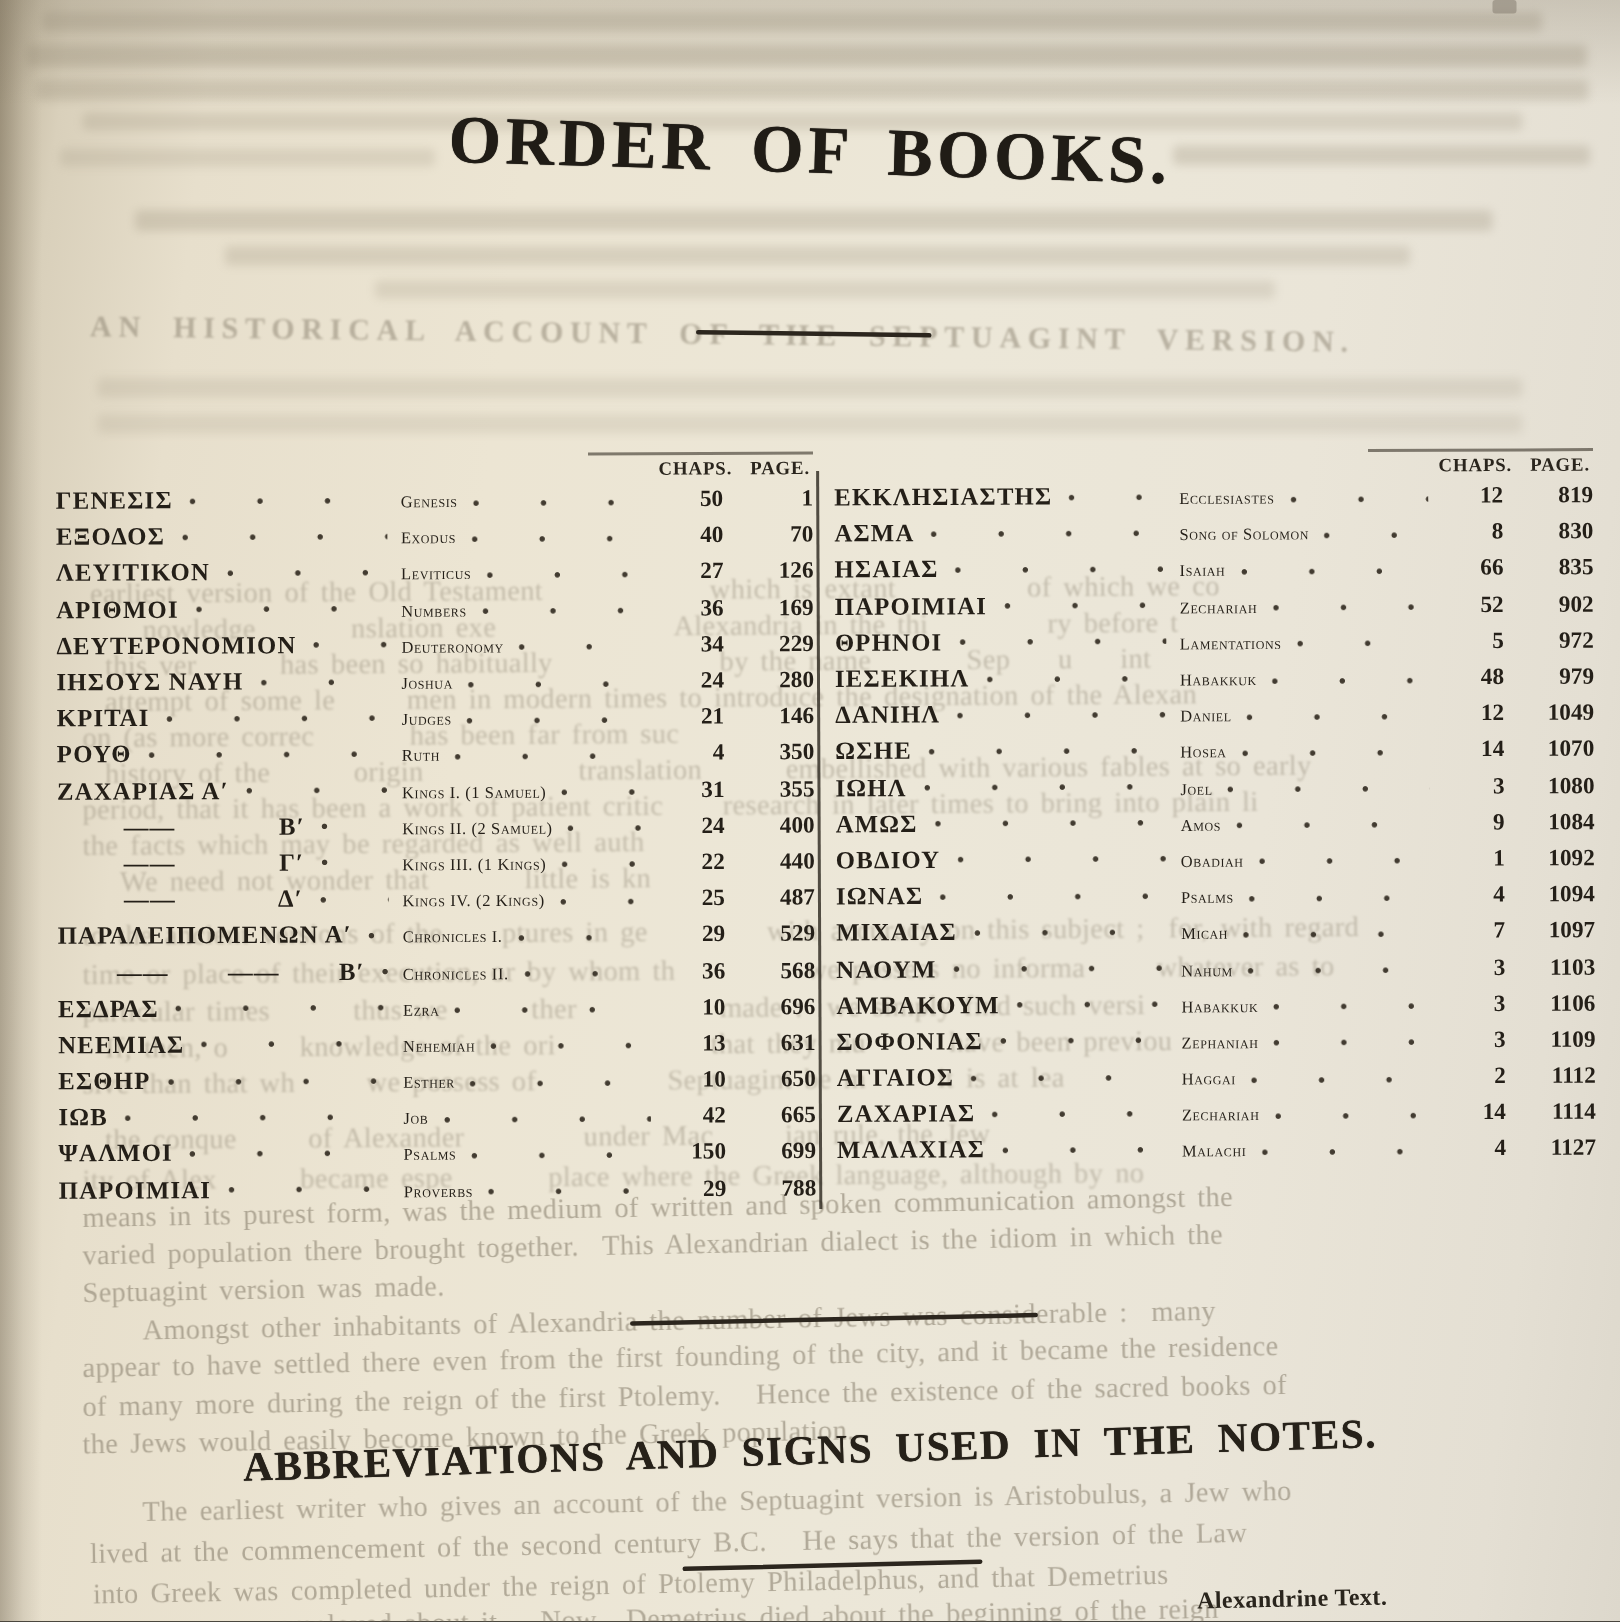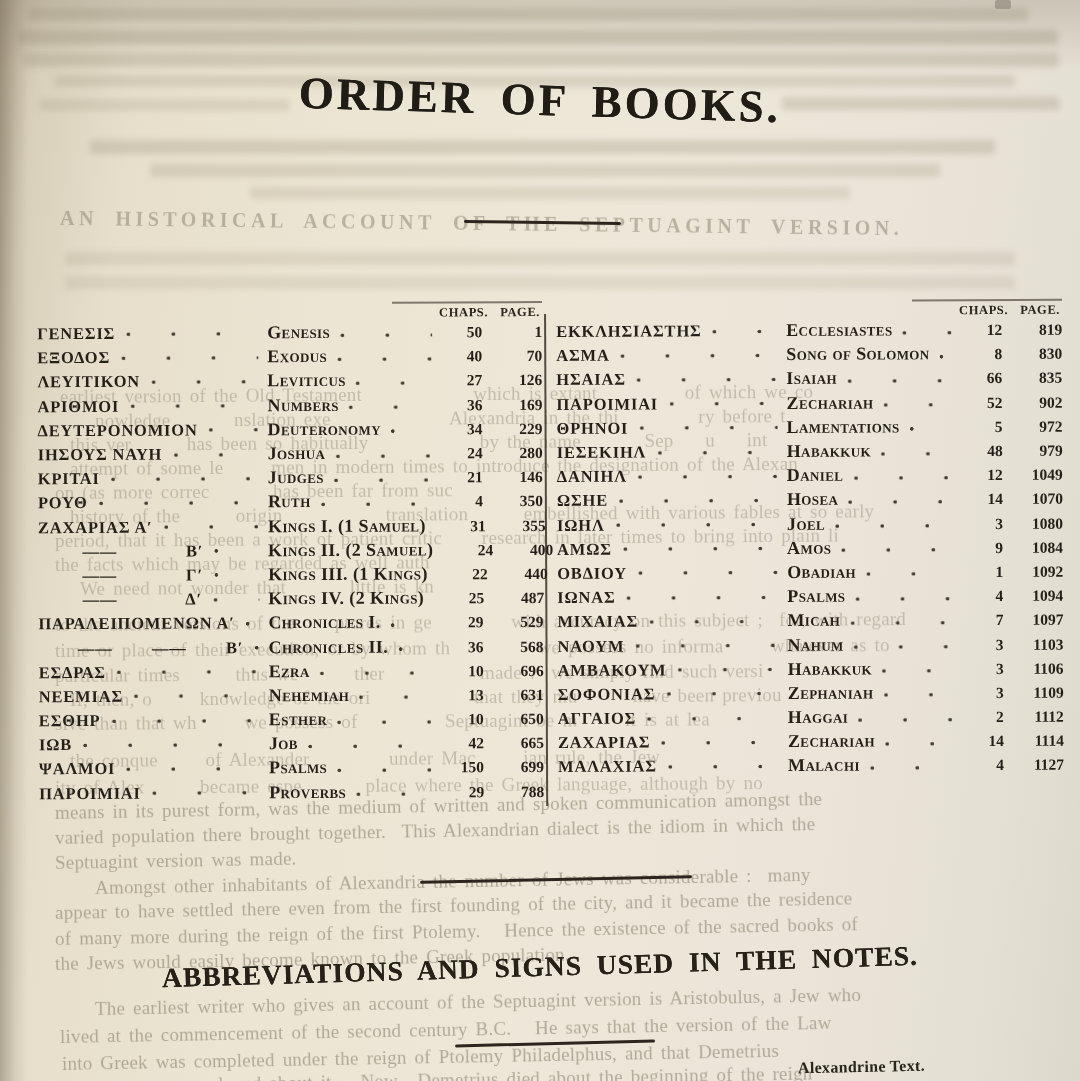--- a/index.html
+++ b/index.html
@@ -48,21 +48,21 @@
   .trow{display:grid;grid-template-columns:minmax(230px,max-content) max-content 1fr 44px 60px;
     align-items:baseline;height:24.2px;}
   .greek{display:flex;align-items:center;height:100%;min-width:0;}
   .gtxt{font-weight:700;font-size:16.5px;letter-spacing:.8px;white-space:pre;}
   .dotfill{flex:1 1 10px;height:5px;margin:0 9px 0 11px;align-self:center;
     background-image:radial-gradient(circle at 2.2px 2.5px,rgba(48,41,31,.9) 1.5px,rgba(48,41,31,0) 2.1px);
     background-size:45px 5px;background-repeat:repeat-x;}
   .lead2{height:5px;align-self:center;margin:0 6px 0 10px;
     background-image:radial-gradient(circle at 2.2px 2.5px,rgba(48,41,31,.9) 1.5px,rgba(48,41,31,0) 2.1px);
     background-size:45px 5px;background-repeat:repeat-x;transform:translateY(2px);}
-  .eng{font-weight:700;font-size:18px;font-variant:small-caps;letter-spacing:.4px;white-space:pre;text-align:center;}
+  .eng{font-weight:400;font-size:11px;font-variant:small-caps;letter-spacing:.4px;white-space:pre;text-align:center;}
   .chaps,.pg{font-weight:700;font-size:15.5px;text-align:right;}
   .mark-tr{position:absolute;left:995px;top:0;width:16px;height:9px;background:#8b8274;opacity:.6;border-radius:2px;}
 </style>
 </head>
 <body>
 
 <div class="page">
 
   <div class="ghost-layer">
     <div class="gbar" style="left:28px;top:8px;width:1000px;height:13px;opacity:.30"></div>

